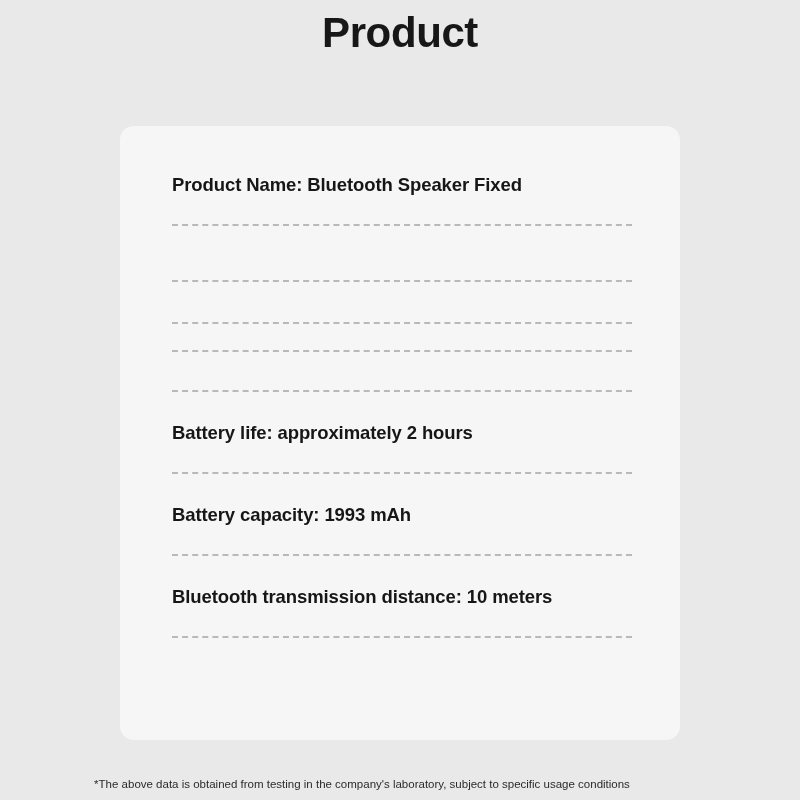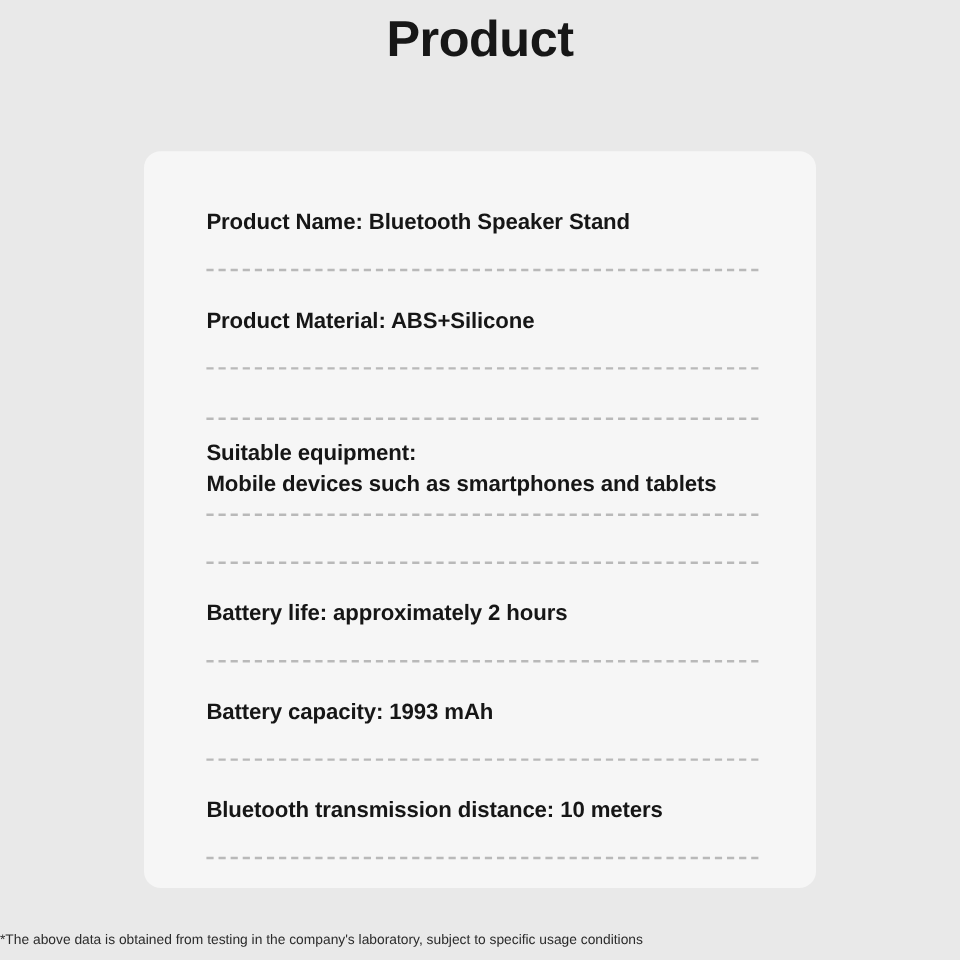--- a/index.html
+++ b/index.html
@@ -83,61 +83,55 @@
   .row-gap-b { height: 28px; }  
   .row-gap-c { height: 12px; }
   .row-gap-d { height: 14px; }
 
   
   .footnote {
     position: absolute;
     left: 0;
     top: 776px;
     width: 724px;
+    text-align: center;
     color: #2b2b2b;
     font-size: 11.5px;
     line-height: 16px;
     font-weight: normal;
     white-space: nowrap;
   }
 </style>
 </head>
 <body>
 
 <div class="page">
 
   <div class="title-block">
     <span class="title-line">Product</span>
   </div>
 
   <div class="card">
     <div class="spec-list">
 
       <div class="spec-row">
-        <div class="spec-text">Product Name: Bluetooth Speaker Stand</div>
+        <div class="spec-text">Product Name: Bluetooth Speaker Fixed</div>
       </div>
       <div class="row-gap-a"></div>
       <div class="divider"></div>
       <div class="row-gap-b"></div>
 
-      <div class="spec-row">
-        <div class="spec-text">Product Material: ABS+Silicone</div>
-      </div>
       <div class="row-gap-a"></div>
       <div class="divider"></div>
       <div class="row-gap-b"></div>
 
       <div class="row-gap-c"></div>
       <div class="divider"></div>
       <div class="row-gap-d"></div>
 
-      <div class="spec-row">
-        <div class="spec-text">Suitable equipment:</div>
-        <div class="spec-text line2">Mobile devices such as smartphones and tablets</div>
-      </div>
       <div class="row-gap-c"></div>
       <div class="divider"></div>
       <div class="row-gap-c"></div>
 
       <div class="row-gap-a"></div>
       <div class="divider"></div>
       <div class="row-gap-b"></div>
 
       <div class="spec-row">
         <div class="spec-text">Battery life: approximately 2 hours</div>

